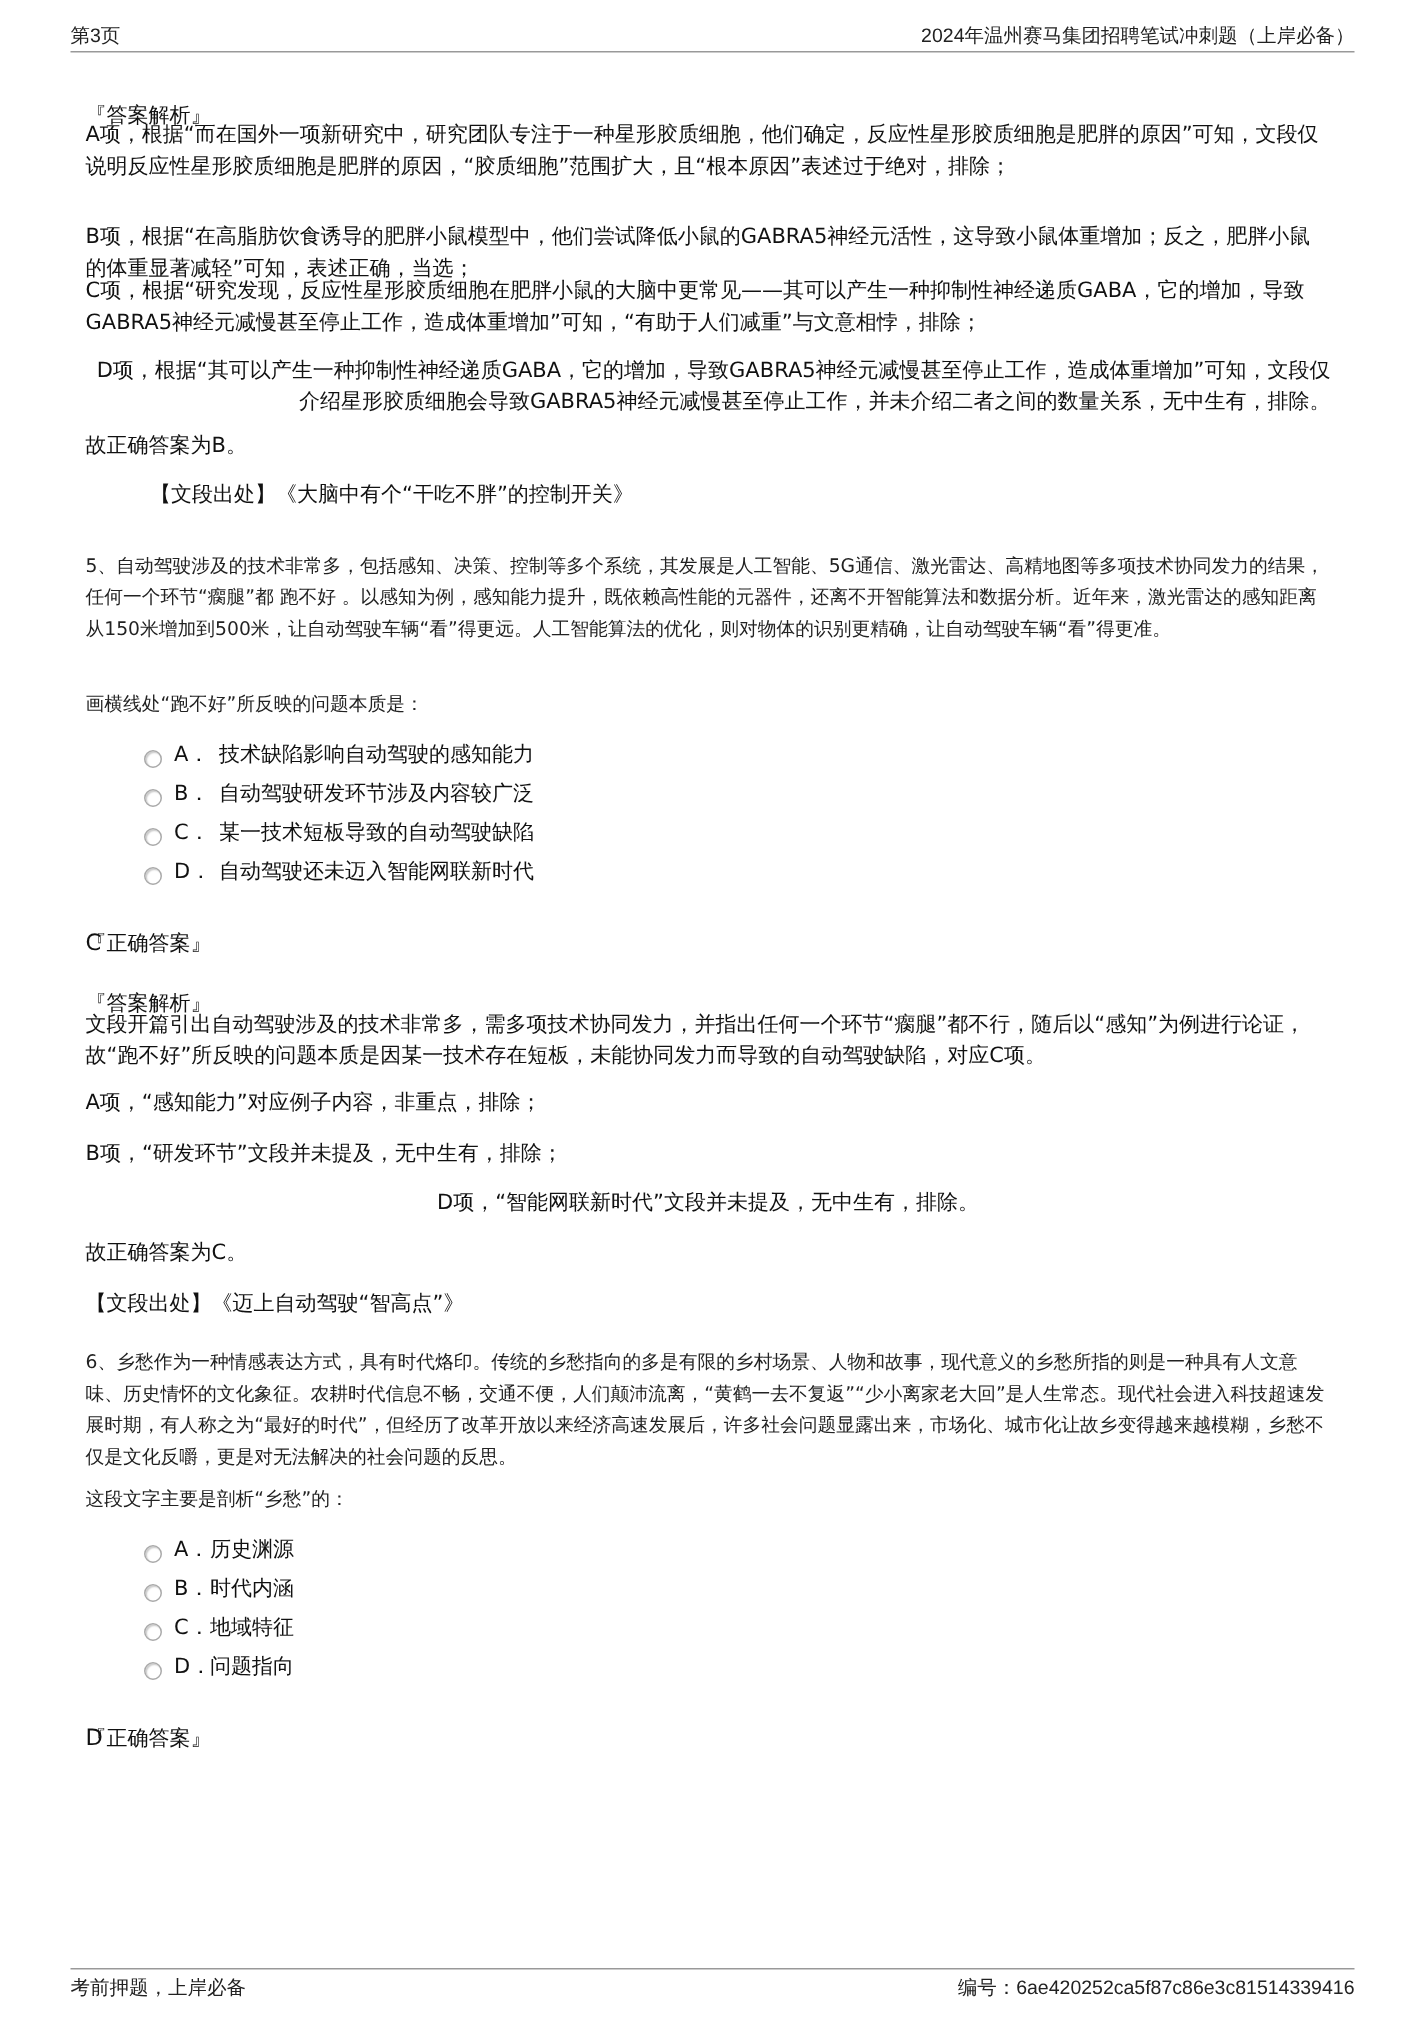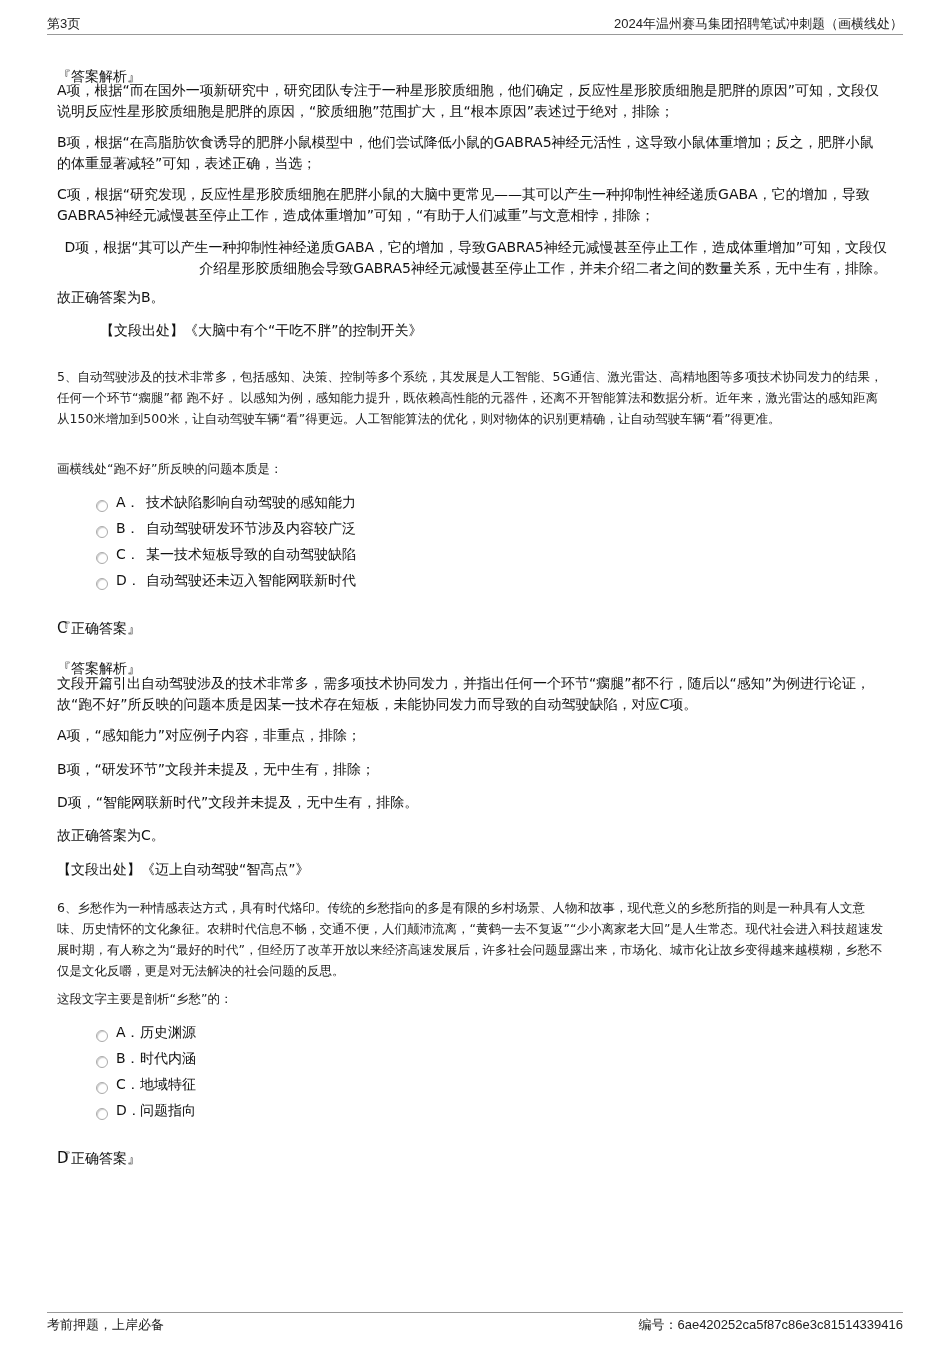--- a/index.html
+++ b/index.html
@@ -23,26 +23,26 @@
   .radio { width:10px; height:10px; border:1px solid #aaa; border-radius:50%;
            margin-right:8px; margin-top:6px; background:#fff; box-shadow:inset 1px 1px 1px #ccc; }
   .opt .lt { width:30px; }
   .u { }
 </style>
 </head>
 <body>
 
 <div class="hdr">
   <span class="l">第3页</span>
-  <span class="r">2024年温州赛马集团招聘笔试冲刺题（画横线处）</span>
+  <span class="r">2024年温州赛马集团招聘笔试冲刺题（上岸必备）</span>
 </div>
 
 <div class="bracket" style="top:48px;">『答案解析』</div>
 <div class="blk" style="top:80px;">A项，根据“而在国外一项新研究中，研究团队专注于一种星形胶质细胞，他们确定，反应性星形胶质细胞是肥胖的原因”可知，文段仅说明反应性星形胶质细胞是肥胖的原因，“胶质细胞”范围扩大，且“根本原因”表述过于绝对，排除；</div>
-<div class="blk" style="top:132px;">B项，根据“在高脂肪饮食诱导的肥胖小鼠模型中，他们尝试降低小鼠的GABRA5神经元活性，这导致小鼠体重增加；反之，肥胖小鼠的体重显著减轻”可知，表述正确，当选；</div>
+<div class="blk" style="top:148px;">B项，根据“在高脂肪饮食诱导的肥胖小鼠模型中，他们尝试降低小鼠的GABRA5神经元活性，这导致小鼠体重增加；反之，肥胖小鼠的体重显著减轻”可知，表述正确，当选；</div>
 <div class="blk" style="top:184px;">C项，根据“研究发现，反应性星形胶质细胞在肥胖小鼠的大脑中更常见——其可以产生一种抑制性神经递质GABA，它的增加，导致GABRA5神经元减慢甚至停止工作，造成体重增加”可知，“有助于人们减重”与文意相悖，排除；</div>
 <div class="blk" style="top:237px;text-align:right;">D项，根据“其可以产生一种抑制性神经递质GABA，它的增加，导致GABRA5神经元减慢甚至停止工作，造成体重增加”可知，文段仅介绍星形胶质细胞会导致GABRA5神经元减慢甚至停止工作，并未介绍二者之间的数量关系，无中生有，排除。</div>
 <div class="blk" style="top:287px;">故正确答案为B。</div>
 <div class="blk" style="top:320px;margin-left:43px;">【文段出处】《大脑中有个“干吃不胖”的控制开关》</div>
 
 <div class="blk sm" style="top:366px;"><span>5、自动驾驶涉及的技术非常多，包括感知、决策、控制等多个系统，其发展是人工智能、5G通信、激光雷达、高精地图等多项技术协同发力的结果，任何一个环节“瘸腿”都 </span><span class="u">跑不好</span><span> 。以感知为例，感知能力提升，既依赖高性能的元器件，还离不开智能算法和数据分析。近年来，激光雷达的感知距离从150米增加到500米，让自动驾驶车辆“看”得更远。人工智能算法的优化，则对物体的识别更精确，让自动驾驶车辆“看”得更准。</span></div>
 <div class="blk sm" style="top:458px;">画横线处“跑不好”所反映的问题本质是：</div>
 
 <div class="opt" style="top:494px;">
     <span class="radio"></span>
@@ -65,21 +65,21 @@
     <span>自动驾驶还未迈入智能网联新时代</span>
   </div>
 
 <div class="bracket" style="top:600px;">『正确答案』</div>
 <div class="ans" style="top:619px;">C</div>
 <div class="bracket" style="top:640px;">『答案解析』</div>
 
 <div class="blk" style="top:673px;">文段开篇引出自动驾驶涉及的技术非常多，需多项技术协同发力，并指出任何一个环节“瘸腿”都不行，随后以“感知”为例进行论证，故“跑不好”所反映的问题本质是因某一技术存在短板，未能协同发力而导致的自动驾驶缺陷，对应C项。</div>
 <div class="blk" style="top:725px;">A项，“感知能力”对应例子内容，非重点，排除；</div>
 <div class="blk" style="top:759px;">B项，“研发环节”文段并未提及，无中生有，排除；</div>
-<div class="blk" style="top:792px;">D项，“智能网联新时代”文段并未提及，无中生有，排除。</div>
+<div class="blk" style="top:792px;text-align:center;">D项，“智能网联新时代”文段并未提及，无中生有，排除。</div>
 <div class="blk" style="top:825px;">故正确答案为C。</div>
 <div class="blk" style="top:859px;">【文段出处】《迈上自动驾驶“智高点”》</div>
 
 <div class="blk sm" style="top:897px;">6、乡愁作为一种情感表达方式，具有时代烙印。传统的乡愁指向的多是有限的乡村场景、人物和故事，现代意义的乡愁所指的则是一种具有人文意味、历史情怀的文化象征。农耕时代信息不畅，交通不便，人们颠沛流离，“黄鹤一去不复返”“少小离家老大回”是人生常态。现代社会进入科技超速发展时期，有人称之为“最好的时代”，但经历了改革开放以来经济高速发展后，许多社会问题显露出来，市场化、城市化让故乡变得越来越模糊，乡愁不仅是文化反嚼，更是对无法解决的社会问题的反思。</div>
 <div class="blk sm" style="top:988px;">这段文字主要是剖析“乡愁”的：</div>
 
 <div class="opt" style="top:1024px;">
     <span class="radio"></span>
     <span class="lt" style="width:24px">A．</span>
     <span>历史渊源</span>

